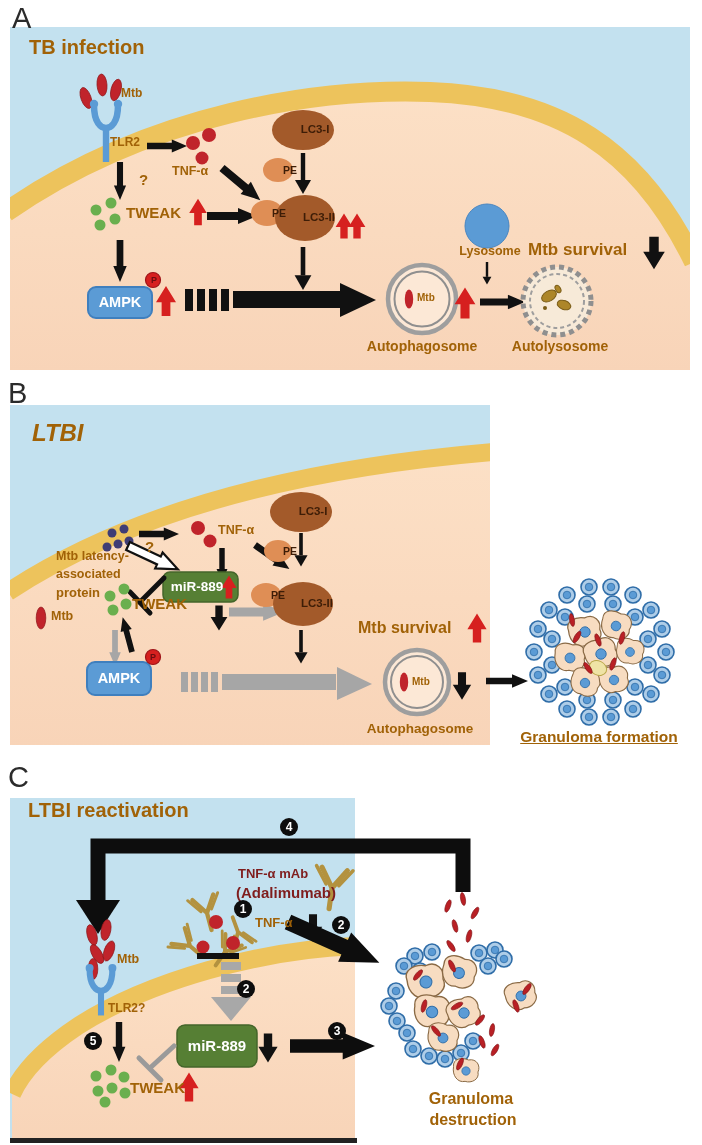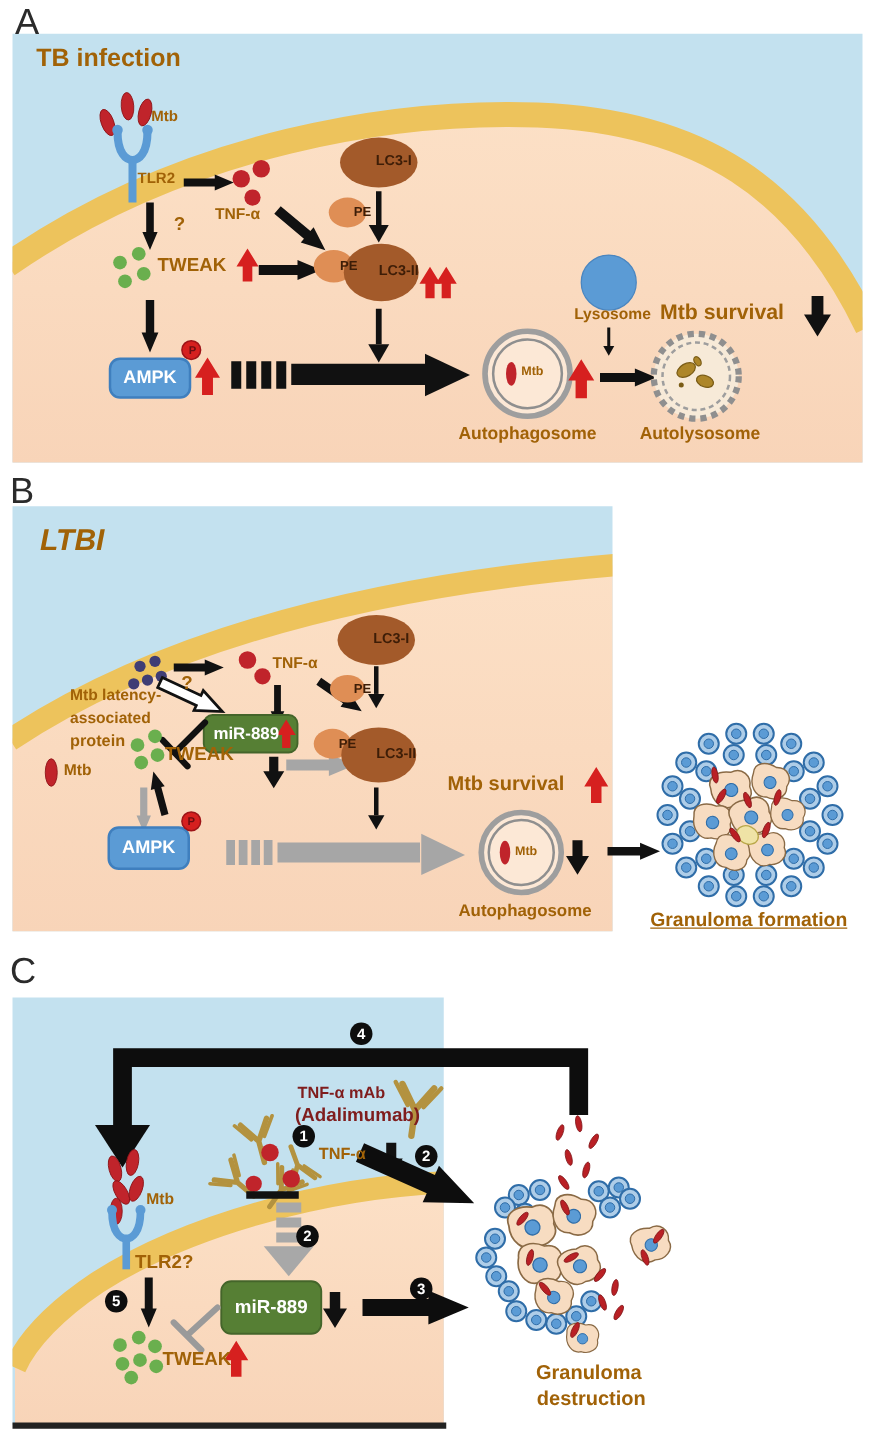--- a/index.html
+++ b/index.html
@@ -383,29 +383,30 @@
 <div class="lbl c brown" style="left:301px;top:506px;font-size:11.5px;">LC3-I</div>
 <div class="lbl c brown" style="left:278px;top:546px;font-size:10.5px;">PE</div>
 <div class="lbl c brown" style="left:266px;top:590px;font-size:10.5px;">PE</div>
 <div class="lbl c brown" style="left:305px;top:598px;font-size:11.5px;">LC3-II</div>
 <div class="lbl" style="left:358px;top:620px;font-size:16px;">Mtb survival</div>
 <div class="lbl" style="left:412px;top:677px;font-size:10px;">Mtb</div>
 <div class="lbl c" style="left:420px;top:722px;font-size:13.5px;">Autophagosome</div>
 <div class="lbl c" style="left:599px;top:729px;font-size:15.5px;text-decoration:underline;">Granuloma formation</div>
 
 <div class="pletter" style="left:8px;top:761px;">C</div>
+<div class="lbl" style="left:28px;top:800px;font-size:20px;">LTBI reactivation</div>
 <div class="num" style="left:289px;top:827px;">4</div>
 <div class="lbl r" style="left:238px;top:867px;font-size:13px;">TNF-α mAb</div>
 <div class="lbl r" style="left:236px;top:885px;font-size:15px;">(Adalimumab)</div>
 <div class="num" style="left:243px;top:909px;">1</div>
 <div class="lbl" style="left:255px;top:916px;font-size:13px;">TNF-α</div>
 <div class="num" style="left:341px;top:925px;">2</div>
 <div class="num" style="left:246px;top:989px;">2</div>
 <div class="lbl w c" style="left:217px;top:1038px;font-size:15px;">miR-889</div>
 <div class="num" style="left:337px;top:1031px;">3</div>
 <div class="lbl" style="left:117px;top:953px;font-size:12.5px;">Mtb</div>
-<div class="lbl" style="left:108px;top:1002px;font-size:15px;">TLR2?</div>
+<div class="lbl" style="left:108px;top:1002px;font-size:12px;">TLR2?</div>
 <div class="num" style="left:93px;top:1041px;">5</div>
 <div class="lbl" style="left:130px;top:1080px;font-size:15px;">TWEAK</div>
 <div class="lbl c" style="left:471px;top:1091px;font-size:16px;">Granuloma</div>
 <div class="lbl c" style="left:473px;top:1112px;font-size:16px;">destruction</div>
 
 </div>
 
 </body></html>

